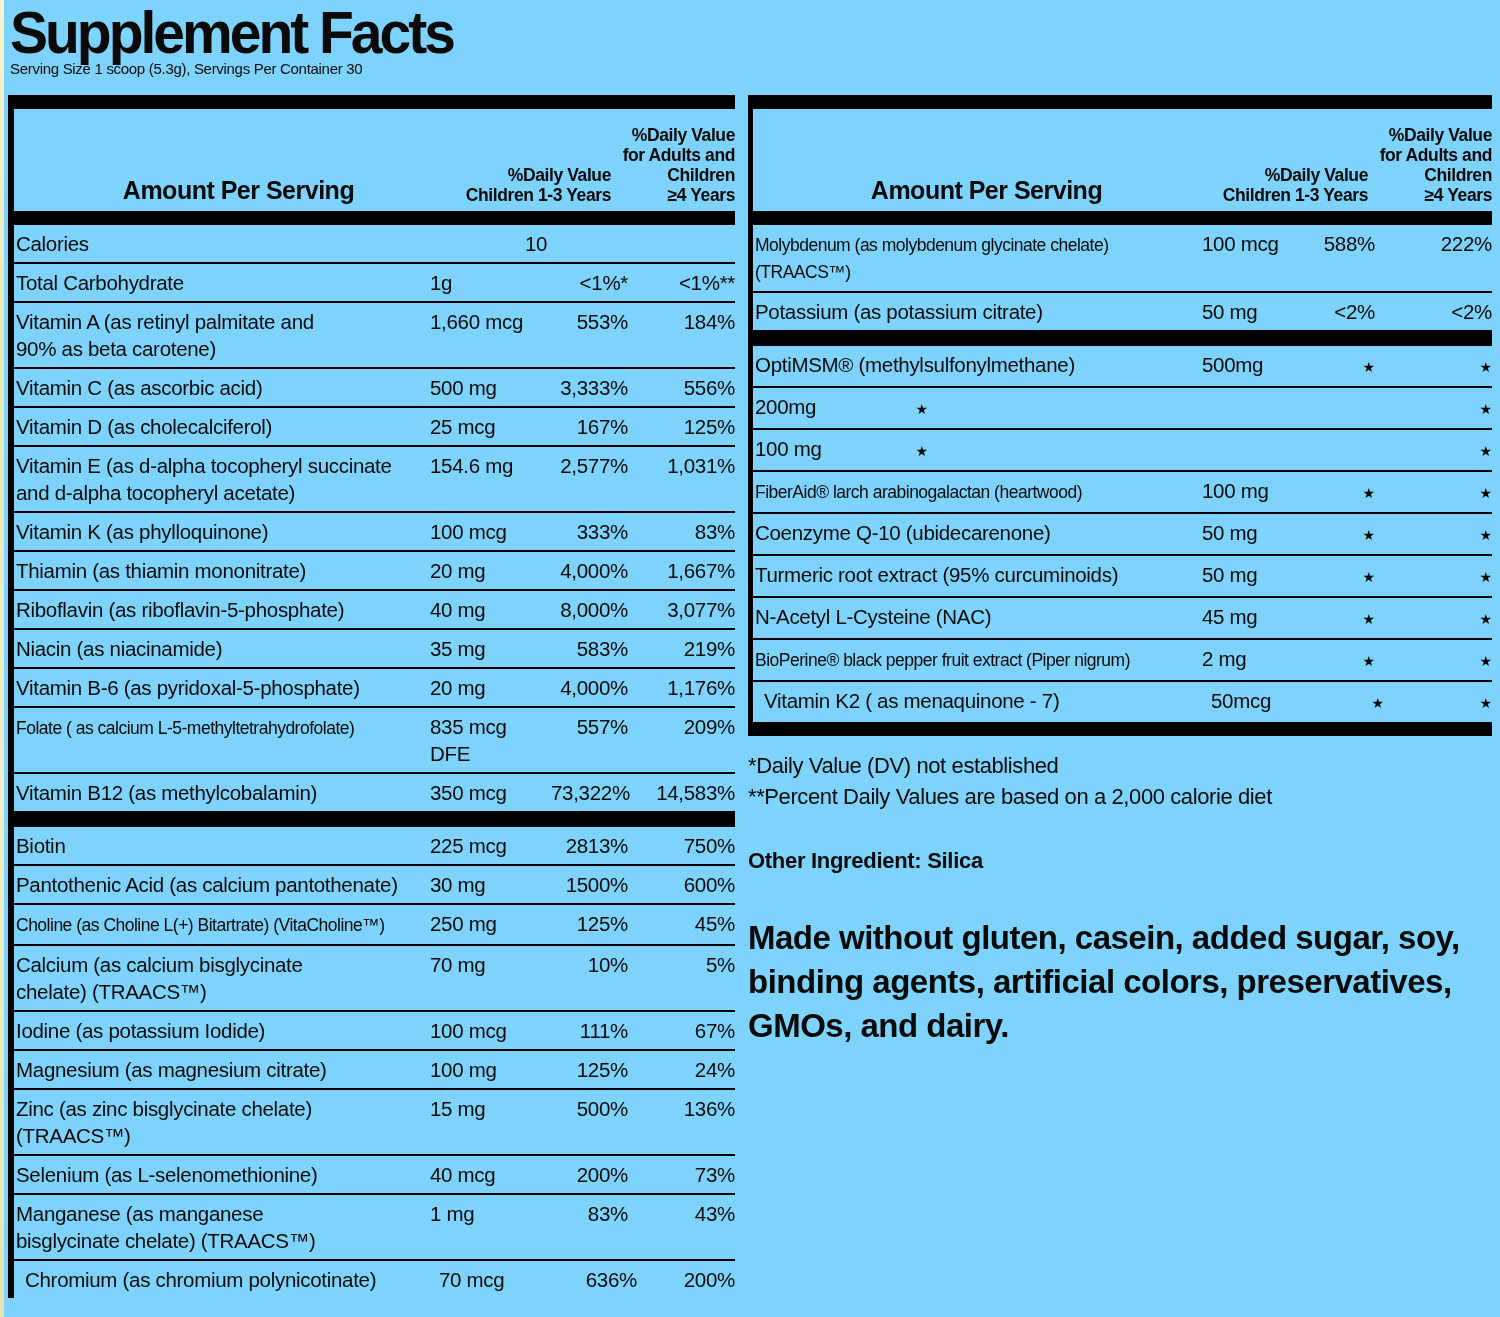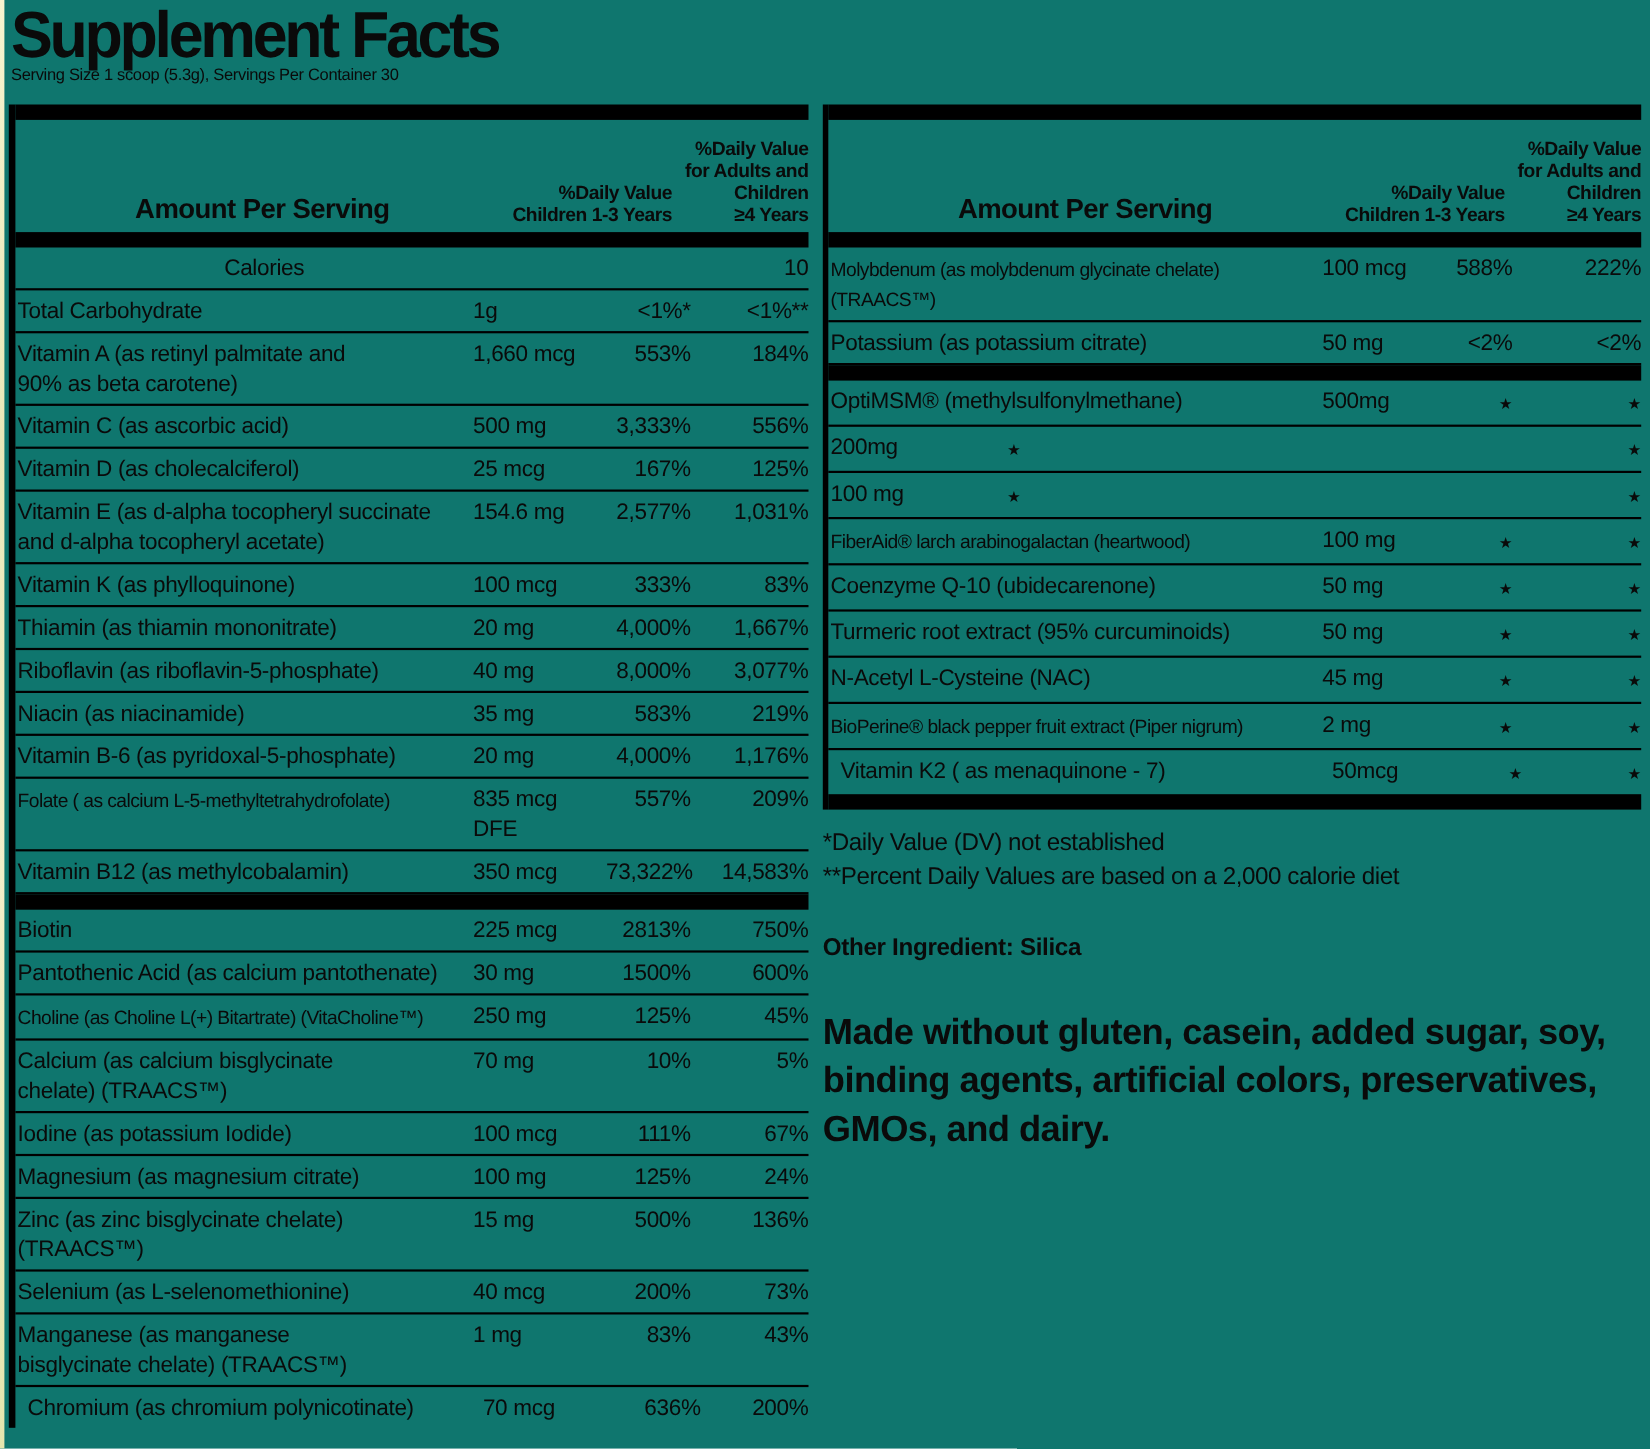--- a/index.html
+++ b/index.html
@@ -1,16 +1,16 @@
 <!DOCTYPE html>
 <html><head>
 <meta charset="utf-8">
 <style>
   html,body{margin:0;padding:0;background:#fff;}
-  #stage{position:relative;width:1500px;height:1317px;background:#0f766e;overflow:hidden;
+  #stage{position:relative;width:1500px;height:1317px;background:#7dd3fc;overflow:hidden;
          font-family:"Liberation Sans",sans-serif;color:#0a0a0a;}
   .edge-strip{position:absolute;left:0;top:0;width:4px;height:100%;
               background:linear-gradient(#f7f4cf,#e9e8b8 30%,#f2efc9 60%,#e4e6ae);}
   
   .title-block{position:absolute;left:10px;top:2px;width:720px;}
   .main-title{font-size:57px;font-weight:bold;letter-spacing:-3px;line-height:58px;
               transform:scaleY(1.04);transform-origin:left top;white-space:nowrap;}
   .serving-line{font-size:15px;margin-top:0;letter-spacing:-0.3px;}
   
   .panel{position:absolute;top:95px;}
@@ -23,21 +23,21 @@
   .thead{display:flex;align-items:flex-end;padding:10px 0 6px 0;min-height:86px;}
   .amount-h{flex:1;text-align:center;font-weight:bold;font-size:25px;letter-spacing:-0.5px;
             padding-top:6px;padding-left:30px;}
   .col-h{font-weight:bold;font-size:17.5px;line-height:20px;text-align:right;
          white-space:pre-line;letter-spacing:-0.4px;}
   .dv1-h{width:178px;}
   .dv2-h{width:124px;}
   
   .row{display:flex;align-items:flex-start;border-bottom:2px solid #000;
        padding:5px 0 5px 2px;font-size:20.5px;line-height:27px;letter-spacing:-0.3px;}
-  .section > .row:first-child{border-top:none;justify-content:flex-end;}
+  .section > .row:first-child{border-top:none;}
   .rows > .section:last-child .row:last-child{border-bottom:none;padding-left:11px;}
   .name{white-space:pre-line;}
   #left-panel .name{width:414px;}
   #right-panel .name{width:447px;}
   .name.cond{font-size:17.5px;letter-spacing:-0.5px;padding-top:2px;}
   #left-panel .amt{width:121px;}
   #right-panel .amt{width:103px;}
   .dv{text-align:right;}
   #left-panel .dv1{width:77px;}
   #right-panel .dv1{width:70px;}

